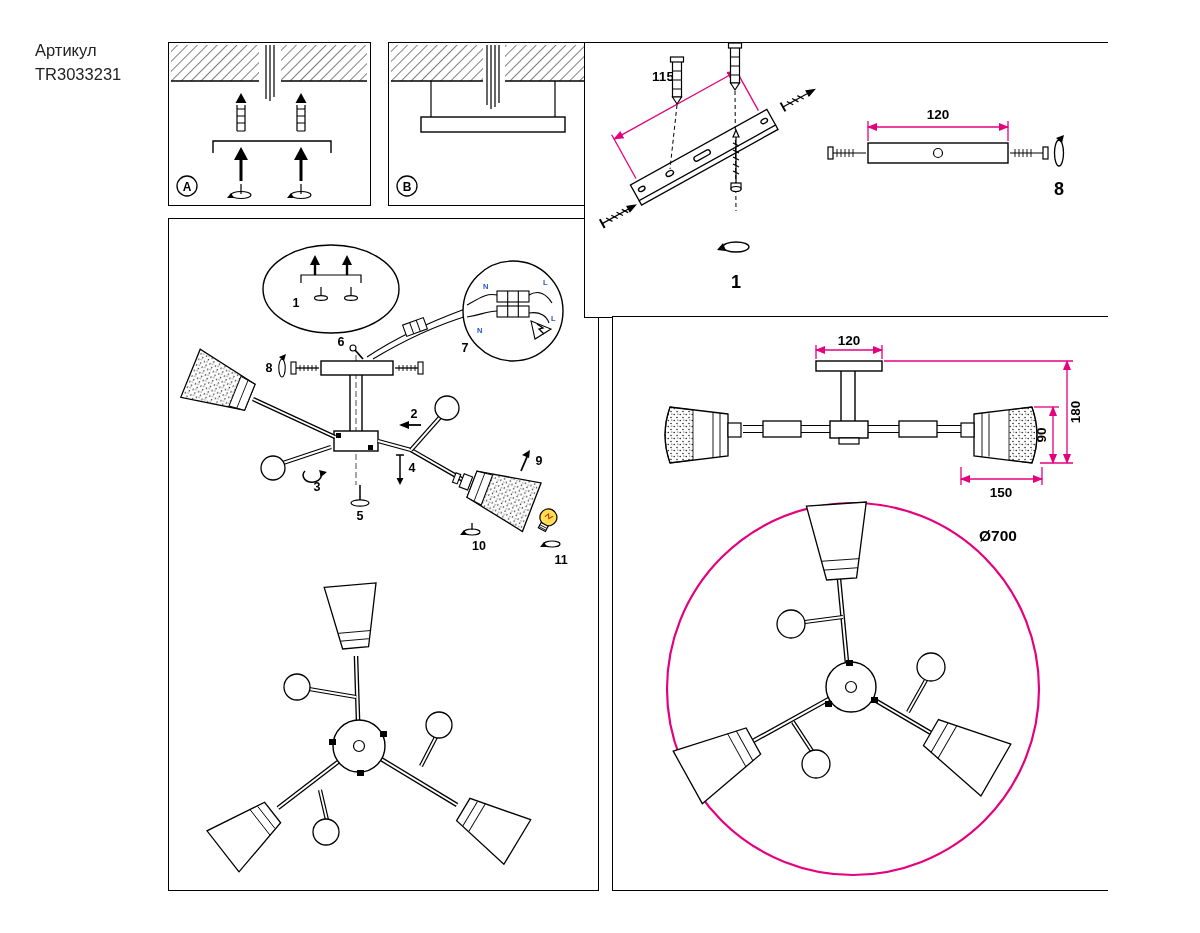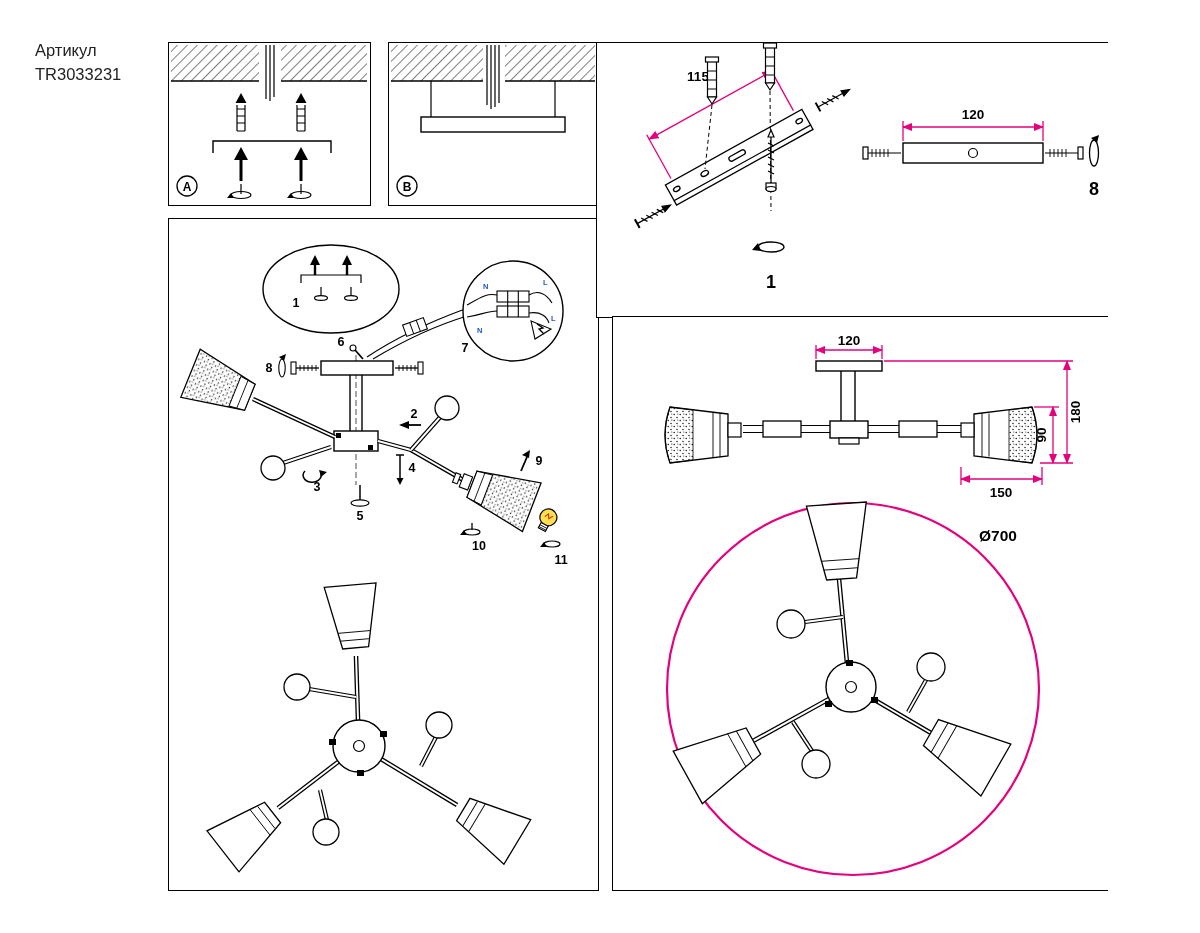--- a/index.html
+++ b/index.html
@@ -2,21 +2,21 @@
 <html><head>
 <meta charset="utf-8">
 <style>
   html,body{margin:0;padding:0;background:#fff;}
   .page{position:relative;width:1108px;height:933px;background:#fff;
         font-family:"Liberation Sans",sans-serif;overflow:hidden;}
   .panel{position:absolute;border:1.5px solid #000;background:#fff;box-sizing:border-box;}
   #panel-a{left:168px;top:42px;width:203px;height:164px;}
   #panel-b{left:388px;top:42px;width:211px;height:164px;}
   #panel-main{left:168px;top:218px;width:431px;height:673px;}
-  #panel-bracket{left:596px;top:42px;width:544px;height:276px;padding-left:23px;}
+  #panel-bracket{left:584px;top:42px;width:544px;height:276px;}
   #panel-dims{left:612px;top:316px;width:544px;height:575px;}
   .article{position:absolute;left:35px;top:38px;font-size:16.5px;line-height:24px;color:#222;}
   svg{display:block;}
   svg text{font-family:"Liberation Sans",sans-serif;}
 </style>
 </head>
 <body>
 
 <div class="page">
 

